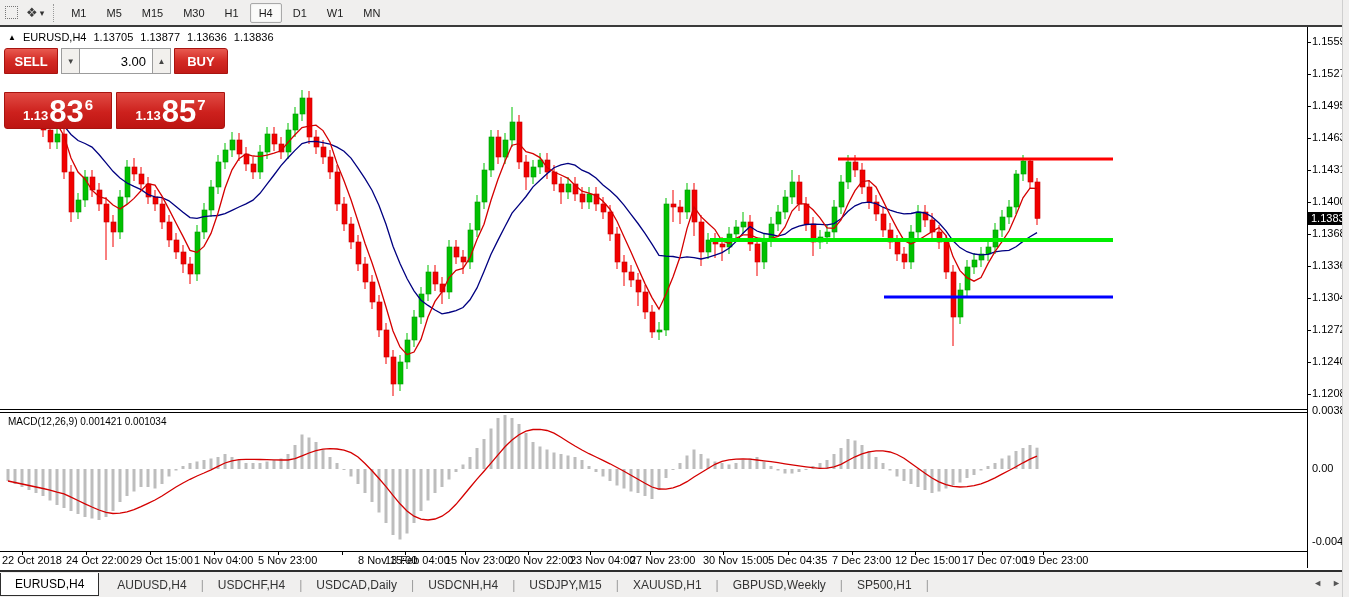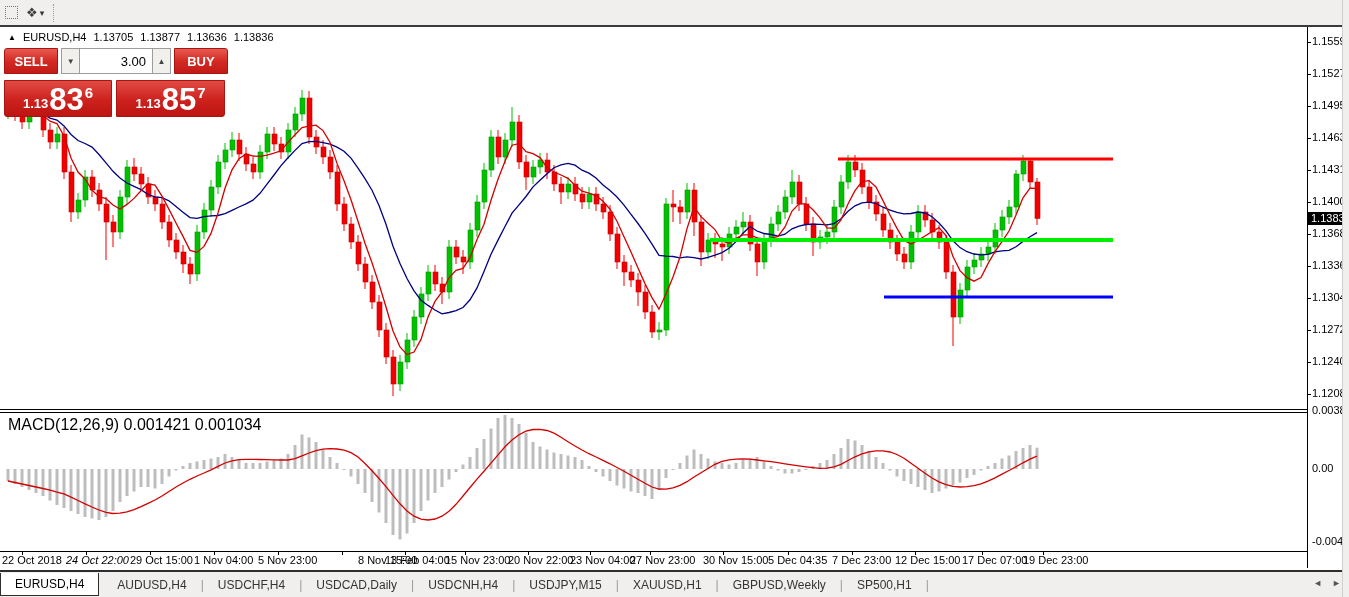--- a/index.html
+++ b/index.html
@@ -20,21 +20,21 @@
   #chart-area{position:absolute;left:0;top:27px;width:1349px;height:543px;background:#fff;}
   #price-pane{position:absolute;left:0;top:0;width:1307px;height:382px;}
   #pane-sep-a{position:absolute;left:0;top:382px;width:1307px;height:1px;background:#000;}
   #pane-sep-b{position:absolute;left:0;top:385px;width:1307px;height:1px;background:#000;}
   #macd-pane{position:absolute;left:0;top:385px;width:1307px;height:139px;}
   #macd-bottom{position:absolute;left:0;top:524px;width:1307px;height:1px;background:#000;}
   #v-border{position:absolute;left:1307px;top:0;width:1px;height:541px;background:#000;}
 
   #symbol-line{position:absolute;left:8px;top:4px;font-size:11px;color:#000;display:flex;gap:7px;align-items:center;}
   #symbol-line .tri{font-size:8px;}
-  #macd-label{position:absolute;left:8px;top:389px;font-size:16px;color:#000;text-align:right;}
+  #macd-label{position:absolute;left:8px;top:389px;font-size:10px;color:#000;text-align:right;}
 
   
   #price-axis{position:absolute;left:1308px;top:0;width:41px;height:541px;background:#fff;}
   .ax-label{position:absolute;left:4px;font-size:11px;color:#000;white-space:nowrap;}
   .ax-tick{position:absolute;left:0;width:3px;height:1px;background:#000;}
   #cur-tag{position:absolute;left:0;width:38px;height:13px;background:#000;color:#fff;
     font-size:11px;line-height:13px;padding-left:3px;}
 
   
   #time-axis{position:absolute;left:0;top:527px;width:1307px;height:16px;background:#fff;font-size:11px;color:#000;}
@@ -45,21 +45,21 @@
   #trade-panel{position:absolute;left:4px;top:21px;width:224px;}
   #tp-row1{display:flex;height:26px;}
   .tp-btn{color:#fff;font-size:13px;font-weight:bold;display:flex;align-items:center;justify-content:center;
     background:linear-gradient(180deg,#e85a50 0%,#d32a24 50%,#c21b17 100%);border:1px solid #a81410;}
   #sell-btn{width:53px;border-radius:3px 0 0 0;}
   #buy-btn{width:53px;margin-left:3px;border-radius:0 3px 0 0;}
   .spin-btn{width:17px;background:#f2f0ed;border:1px solid #9c9c9c;color:#444;font-size:8px;
     display:flex;align-items:center;justify-content:center;}
   #vol-input{width:66px;border:1px solid #9c9c9c;border-left:none;border-right:none;
     font-family:"Liberation Sans",sans-serif;font-size:13px;text-align:right;padding:0 6px 0 0;color:#000;}
-  #tp-row2{display:flex;height:37px;margin-top:6px;}
+  #tp-row2{display:flex;height:37px;margin-top:18px;}
   .price-box{color:#fff;display:flex;align-items:flex-end;justify-content:center;
     background:linear-gradient(180deg,#e14b44 0%,#cd211d 55%,#bd1512 100%);border:1px solid #a81410;padding-bottom:1px;}
   #sell-box{width:106px;border-radius:0 0 0 3px;}
   #buy-box{width:107px;margin-left:4px;border-radius:0 0 3px 0;}
   .p-prefix{font-size:13px;font-weight:bold;margin:0 1px 4px 0;}
   .p-big{font-size:31px;font-weight:bold;line-height:31px;}
   .p-sup{font-size:15px;font-weight:bold;margin:0 0 14px 1px;}
 
   
   #tab-sep-line{position:absolute;left:0;top:570px;width:1349px;height:2px;background:#2e2e2e;}
@@ -81,20 +81,21 @@
 
   <div id="toolbar">
     <span class="tb-icon">
         <span class="dotted-rect"></span>
       </span>
     <span class="tb-icon">
       <span class="tile-glyph">❖</span>
       <span class="caret">▾</span>
     </span>
     <span class="tb-sep"></span>
+    <span id="tf-group"><span class="tf-btn">M1</span><span class="tf-btn">M5</span><span class="tf-btn">M15</span><span class="tf-btn">M30</span><span class="tf-btn">H1</span><span class="tf-btn active">H4</span><span class="tf-btn">D1</span><span class="tf-btn">W1</span><span class="tf-btn">MN</span></span>
   </div>
 
   <div id="chart-area">
     <svg id="price-pane" viewBox="0 0 1307 382">
         <g>
           <line x1="8" y1="73.0" x2="8" y2="92.0" stroke="#00c000" stroke-width="1"></line>
           <line x1="15" y1="73.0" x2="15" y2="94.0" stroke="#f20000" stroke-width="1"></line>
           <line x1="22" y1="80.0" x2="22" y2="102.0" stroke="#f20000" stroke-width="1"></line>
           <line x1="29" y1="76.0" x2="29" y2="102.0" stroke="#00c000" stroke-width="1"></line>
           <line x1="36" y1="65.0" x2="36" y2="90.0" stroke="#00c000" stroke-width="1"></line>
@@ -621,21 +622,21 @@
         <div class="" id="cur-tag" style="top: 185px;">1.13836</div>
         <div class="ax-label" style="top: 377px;">0.003847</div>
         <div class="ax-label" style="top: 435px;">0.00</div>
         <div class="ax-label" style="top: 508px;">-0.004856</div>
       </div>
 
     <div id="time-axis">
         <div class="t-tick" style="left: 22px;"></div>
         <div class="t-label" style="left: 2px;">22 Oct 2018</div>
         <div class="t-tick" style="left: 86px;"></div>
-        <div class="t-label" style="left: 66px; font-style: italic;">24 Oct 22:00</div>
+        <div class="t-label" style="left: 66px;">24 Oct 22:00</div>
         <div class="t-tick" style="left: 150px;"></div>
         <div class="t-label" style="left: 130px;">29 Oct 15:00</div>
         <div class="t-tick" style="left: 214px;"></div>
         <div class="t-label" style="left: 194px;">1 Nov 04:00</div>
         <div class="t-tick" style="left: 278px;"></div>
         <div class="t-label" style="left: 258px;">5 Nov 23:00</div>
         <div class="t-tick" style="left: 342px;"></div>
         <div class="t-label" style="left: 322px; margin-left: 36px;">8 Nov 15:00</div>
         <div class="t-tick" style="left: 405px;"></div>
         <div class="t-label" style="left: 385px;">13 Feb 04:00</div>

